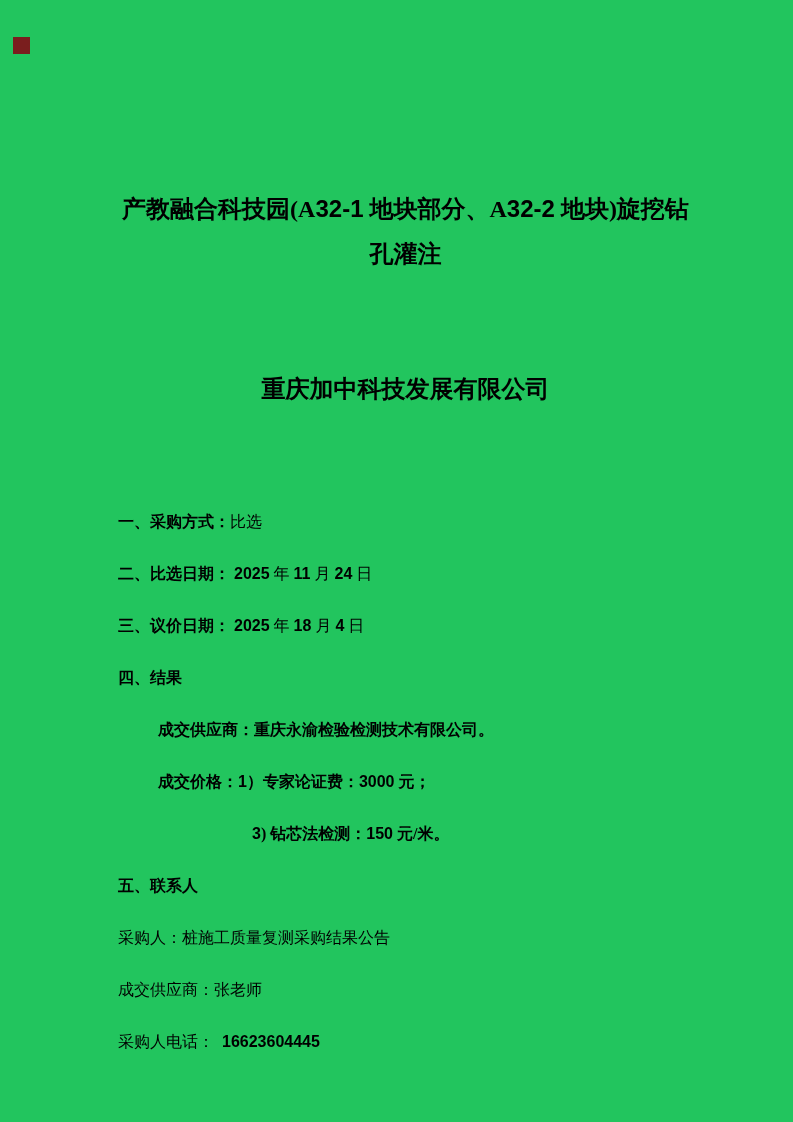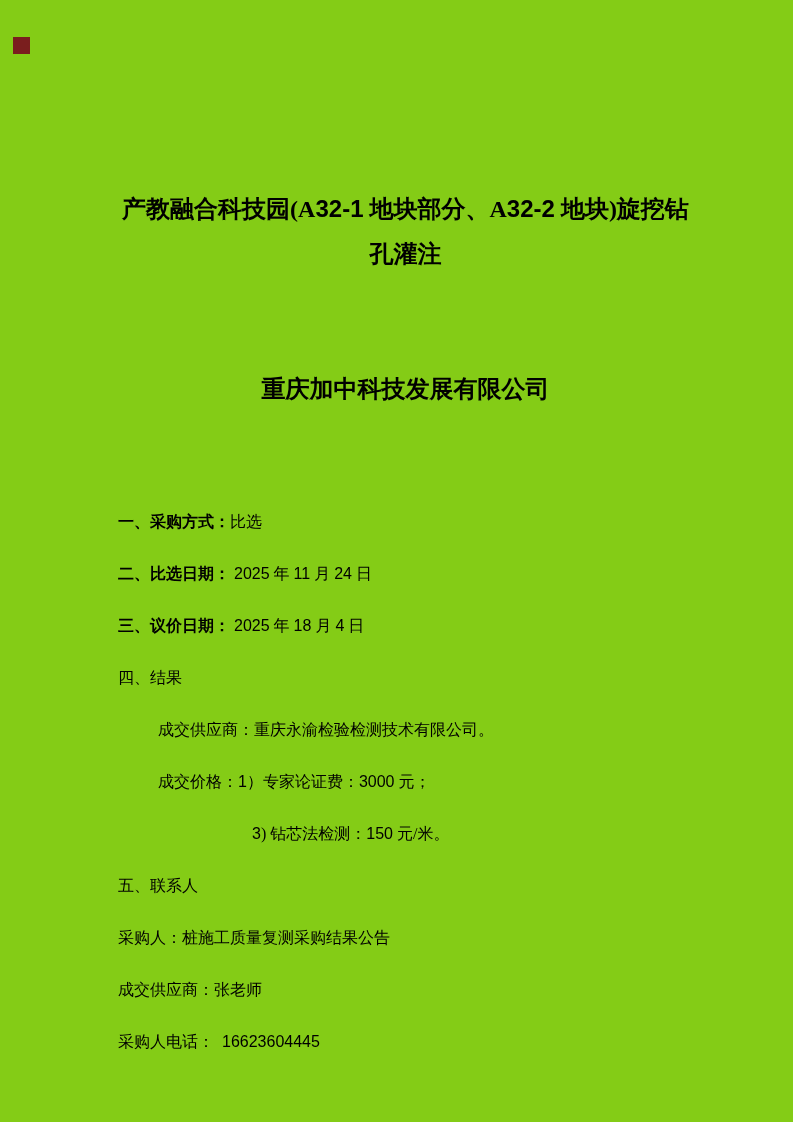--- a/index.html
+++ b/index.html
@@ -46,38 +46,38 @@
   .body-block {
     margin-top: 9px;
     font-size: 16px;
   }
   .line {
     height: 22px;
     line-height: 22px;
     margin-bottom: 30px;
     white-space: pre-wrap;
   }
-  .b { font-weight: normal; }
+  .b { font-weight: bold; }
   .r { font-weight: normal; }
   .indent1 { margin-left: 40px; }
   .indent2 { margin-left: 134px; }
   .label-bold { font-weight: bold; }
   .value-regular { font-weight: normal; }
   
   .num {
     font-family: "Liberation Sans", "DejaVu Sans", sans-serif;
   }
   .r .num, .value-regular .num {
-    font-weight: 400;
+    font-weight: 700;
   }
 </style>
 </head>
 <body style="color: rgb(0, 0, 0);">
 
-<div class="page" style="background: #84cc16;">
+<div class="page" style="background: #22c55e;">
 
   <div class="red-marker" style="background: rgb(122, 30, 30);"></div>
 
   <div class="content">
 
     <div class="doc-title">
       <div>产教融合科技园(A<span class="num">32-1</span> 地块部分、A<span class="num">32-2</span> 地块)旋挖钻孔灌注</div>
       <div>重庆加中科技发展有限公司</div>
     </div>
 

